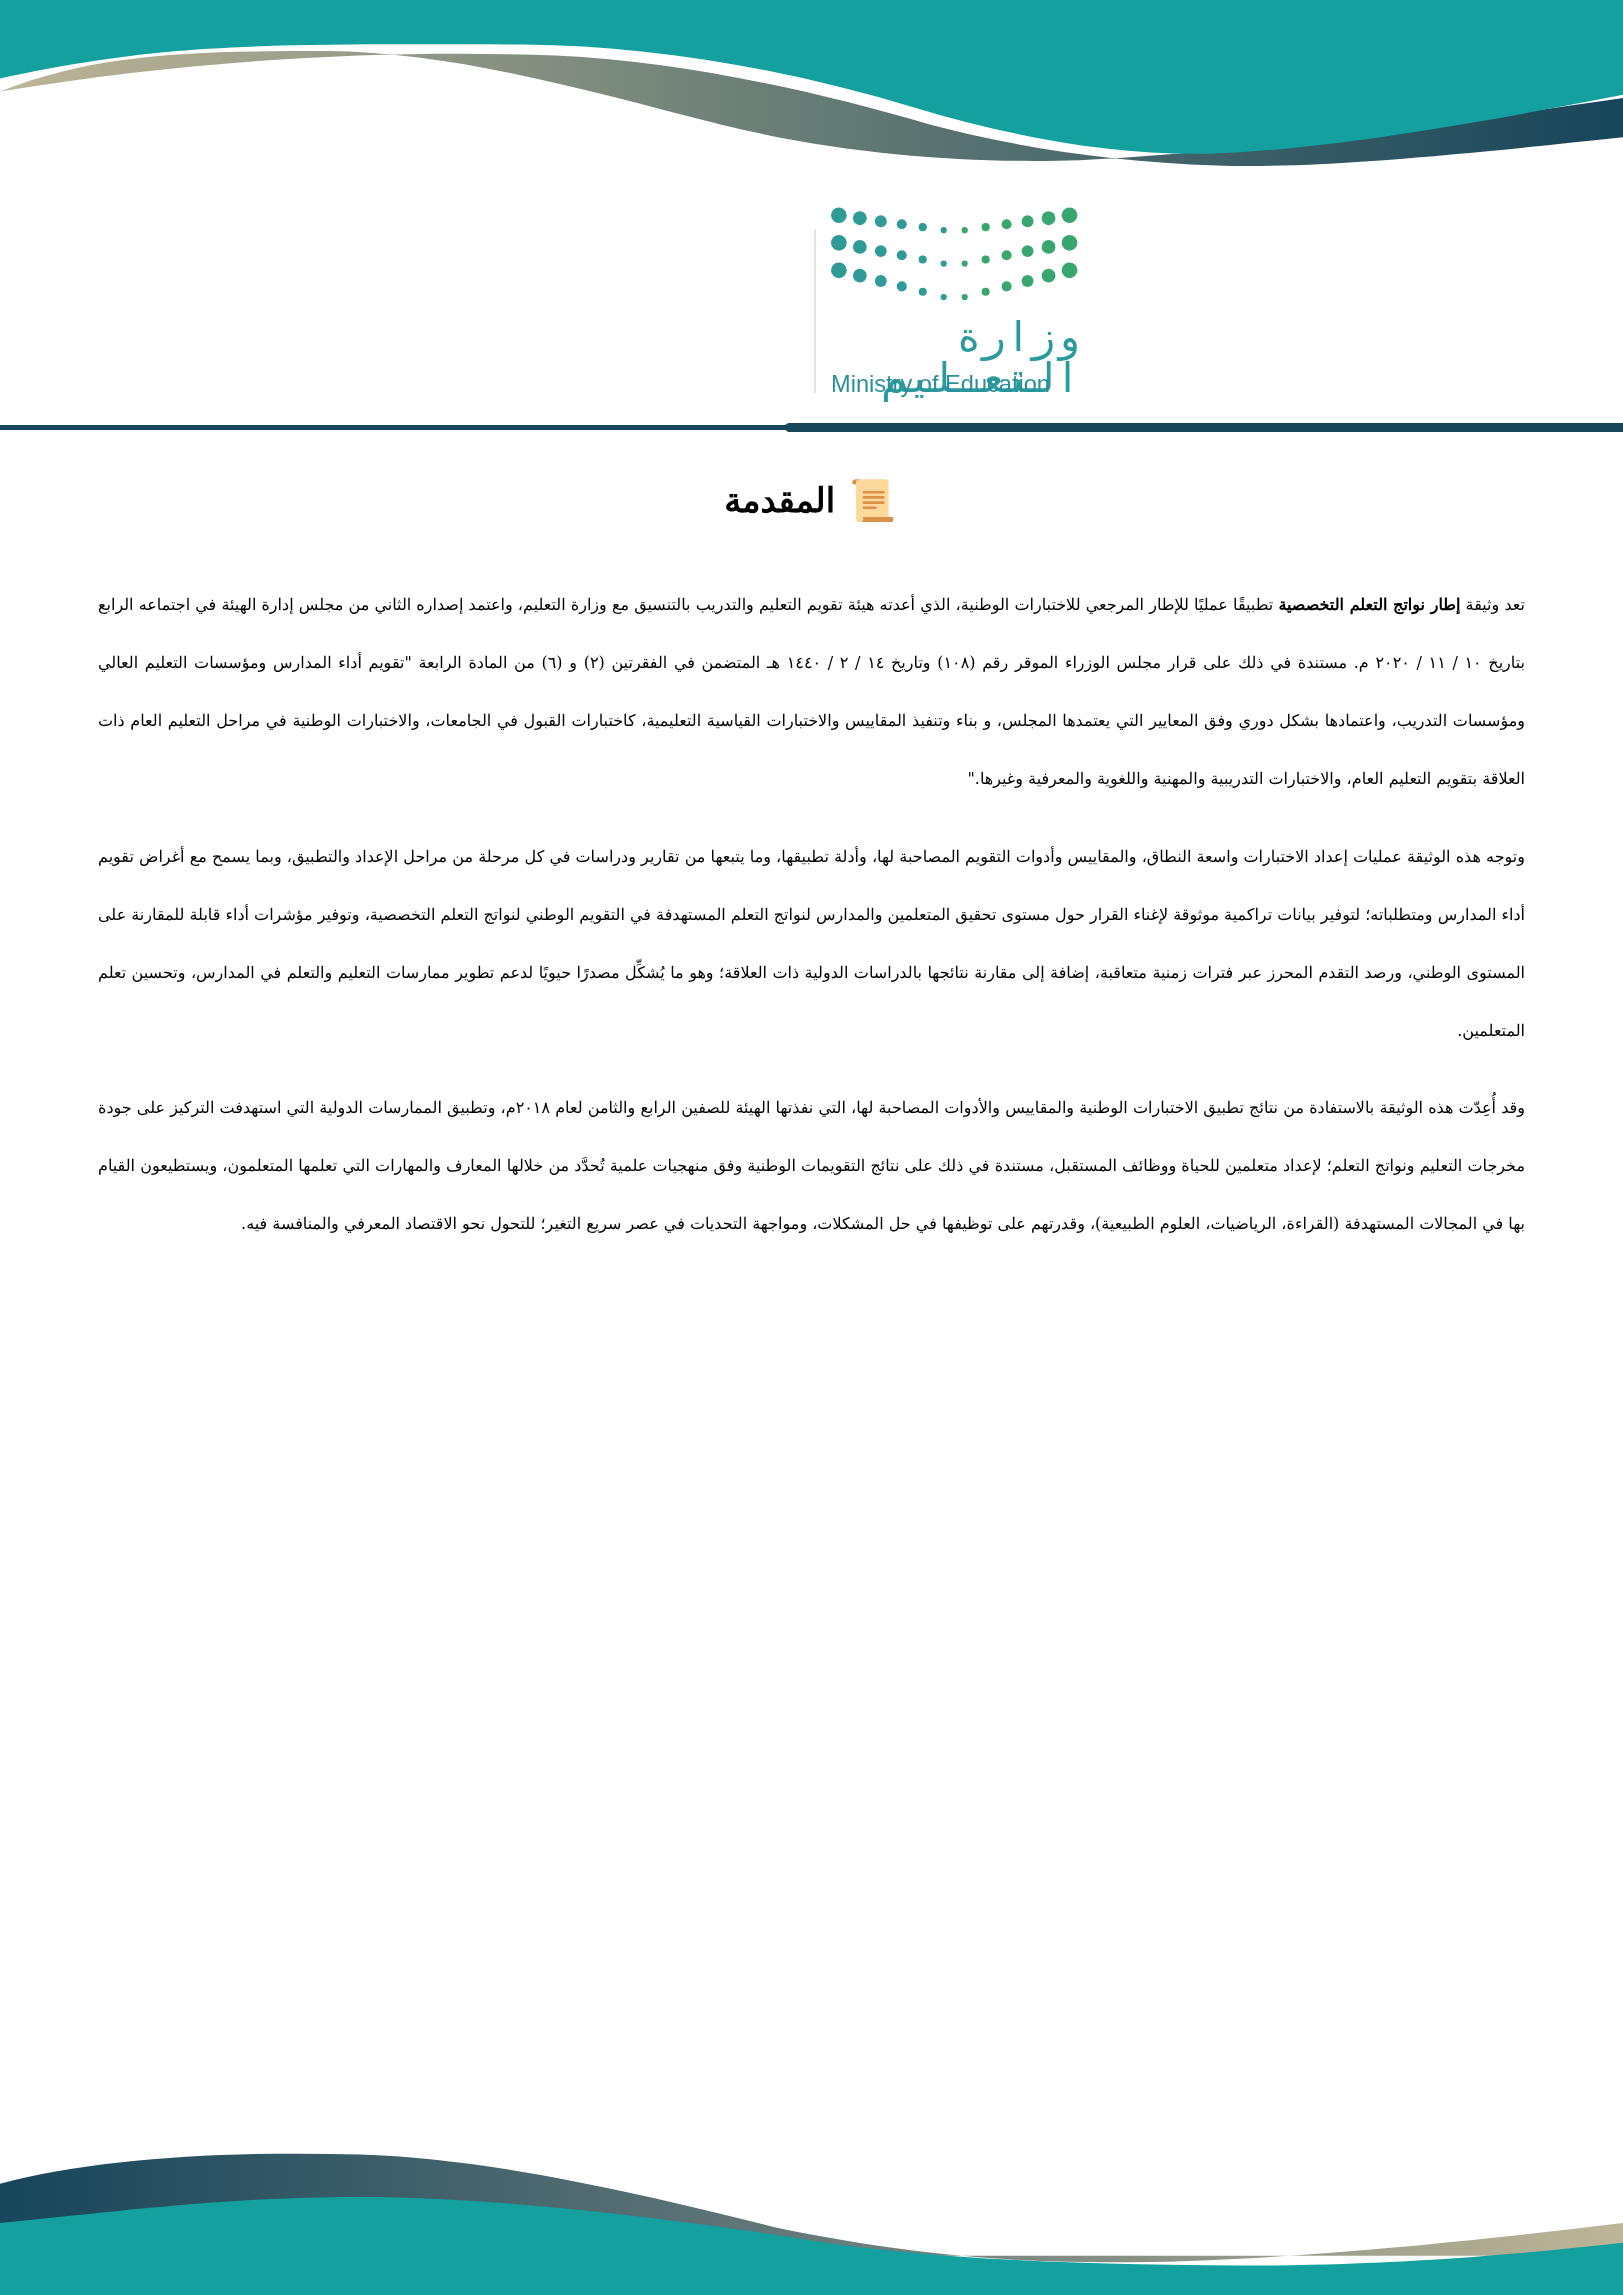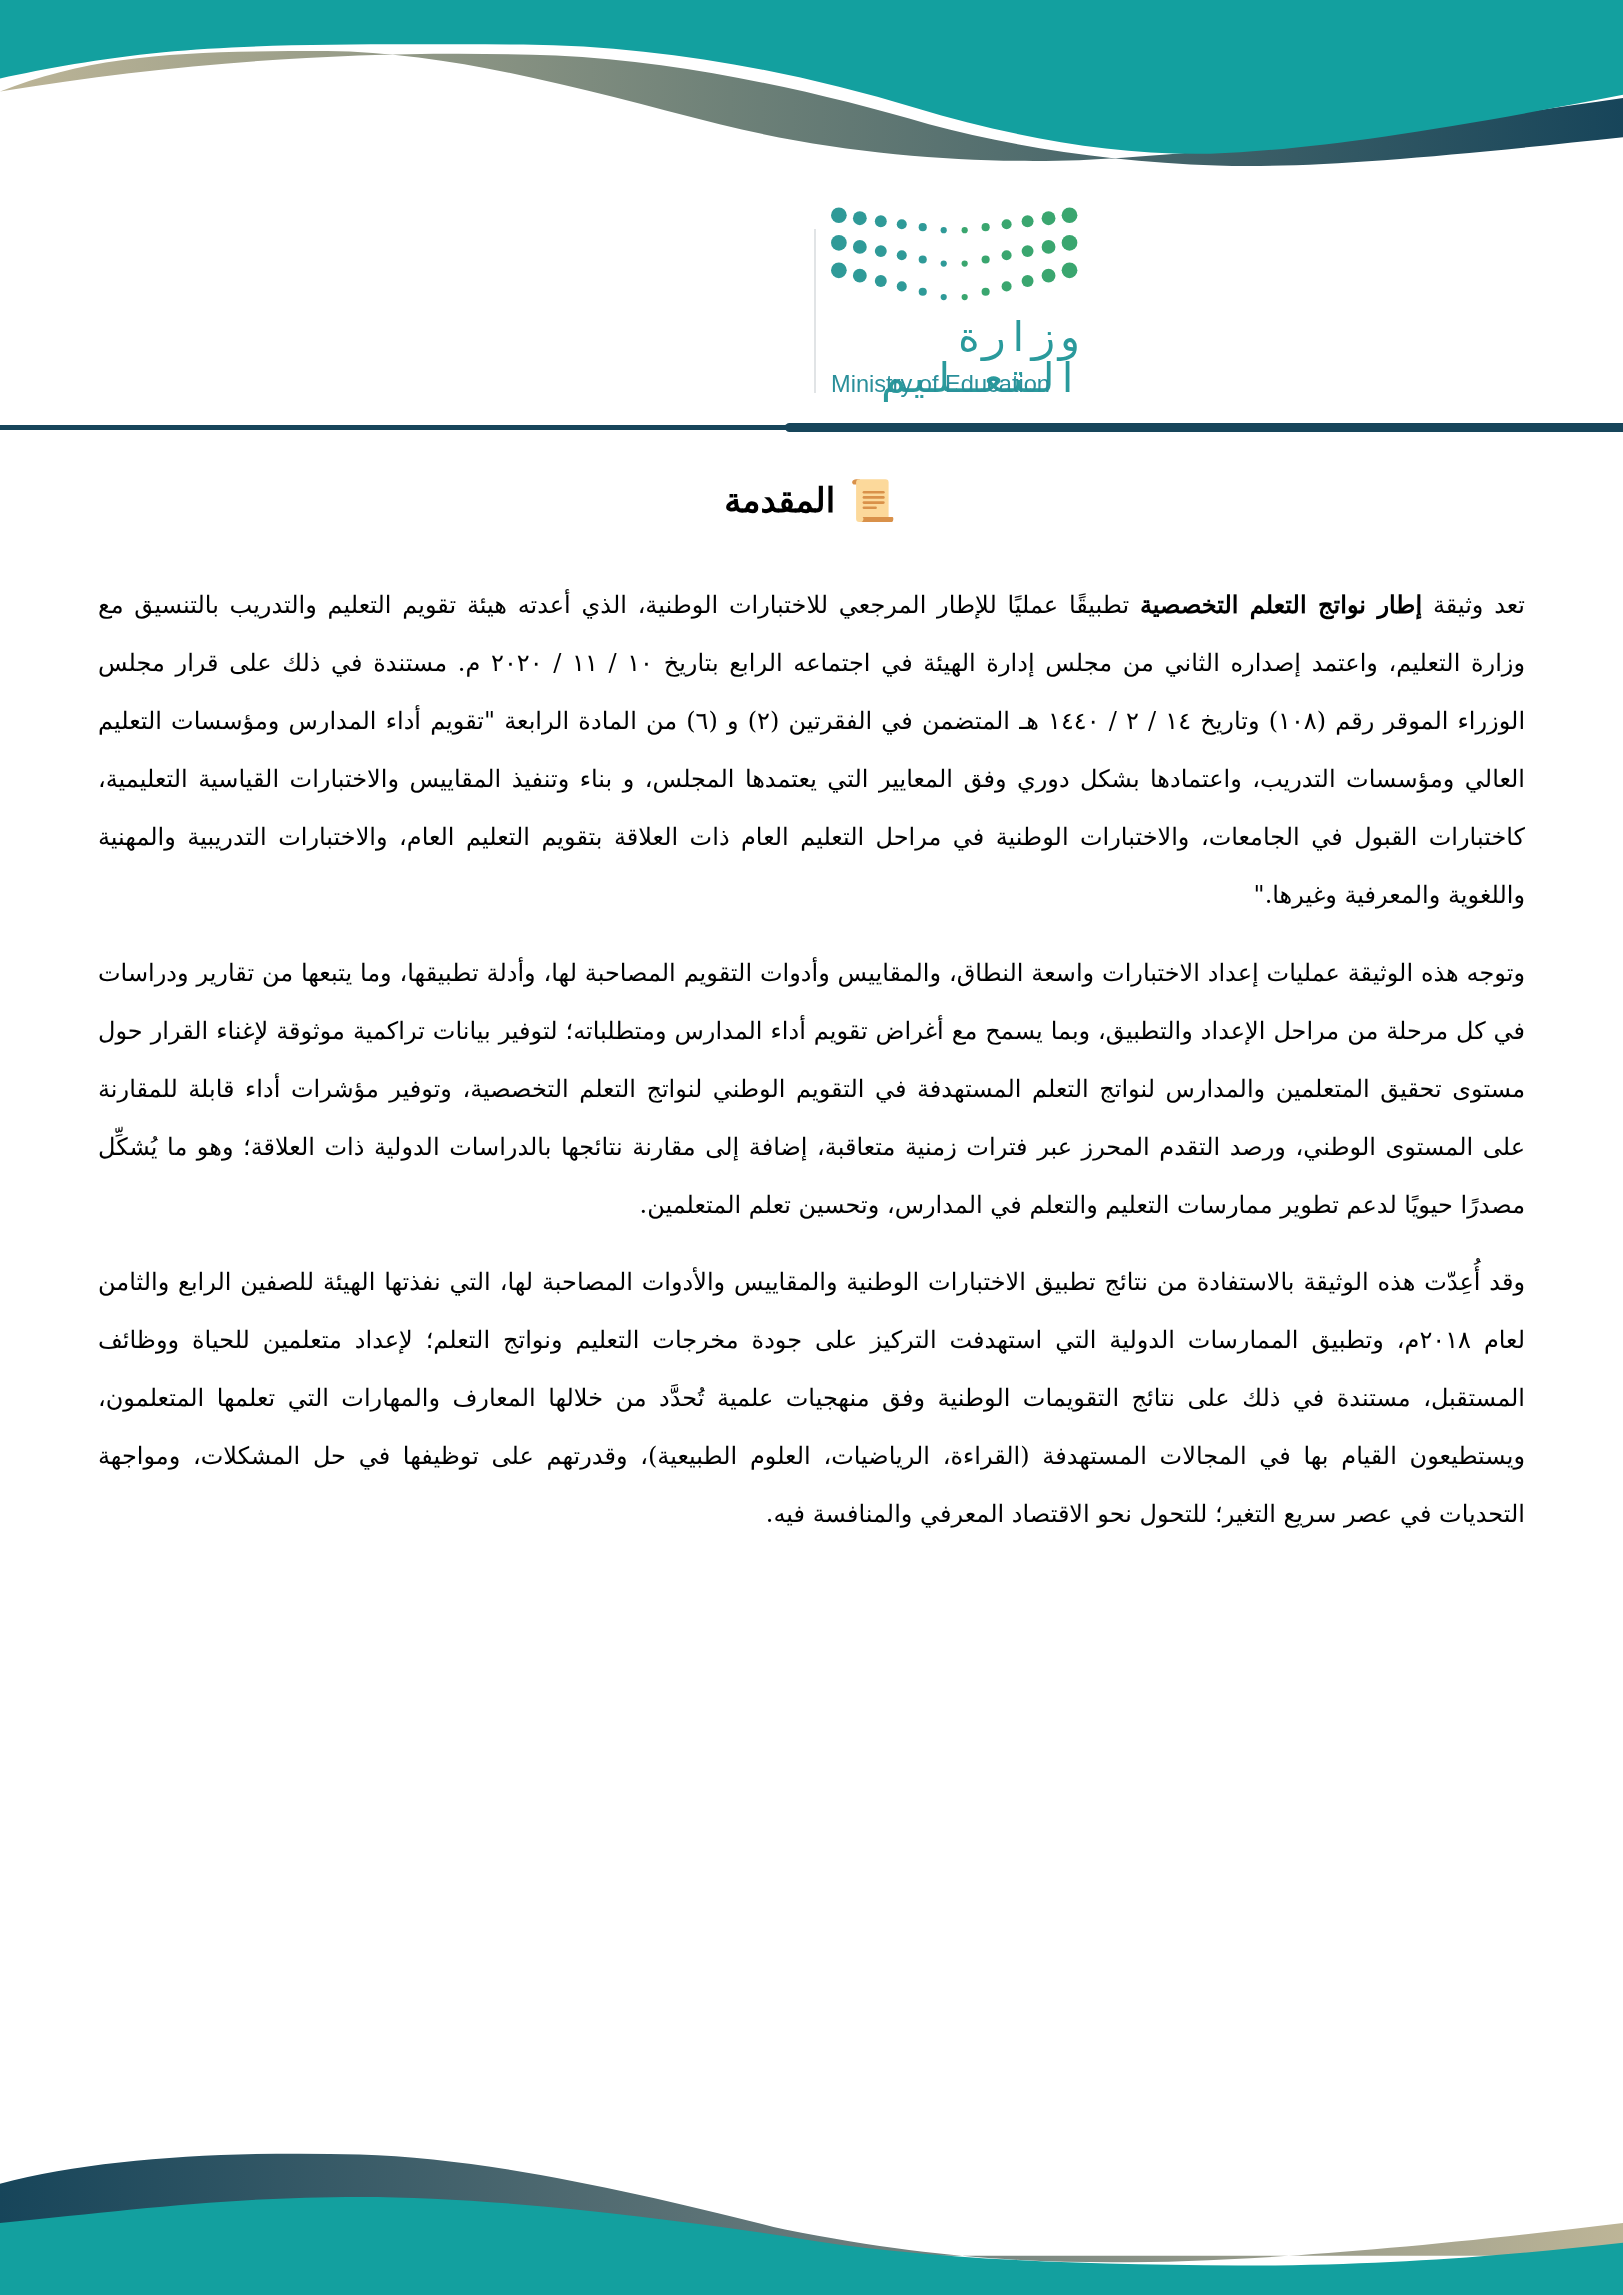--- a/index.html
+++ b/index.html
@@ -31,21 +31,21 @@
                 background: #17455a; border-radius: 4.6px 0 0 4.6px; }
 
   
   .title-row { position: absolute; top: 474px; left: 0; width: 1623px; display: flex;
                justify-content: center; align-items: center; direction: rtl; gap: 11.8px; }
   .title { font-family: "DejaVu Serif", serif; font-weight: bold; font-size: 34px; color: #000; }
   .scroll-icon { width: 52px; height: 52px; }
 
   
   .content { position: absolute; top: 576px; left: 98px; width: 1427px; direction: rtl;
-             text-align: justify; font-family: "DejaVu Serif", serif; font-size: 24px;
+             text-align: justify; font-family: "DejaVu Serif", serif; font-size: 16px;
              line-height: 58px; color: #000; }
   .content p { margin: 0 0 19.6px 0; text-align-last: right; }
   .content b { font-weight: bold; }
 </style>
 </head>
 <body>
 
 <svg class="wave wave-top" viewBox="0 0 2481 260" preserveAspectRatio="none">
   <defs>
     <linearGradient id="gBandTop" x1="0" y1="0" x2="1" y2="0">

